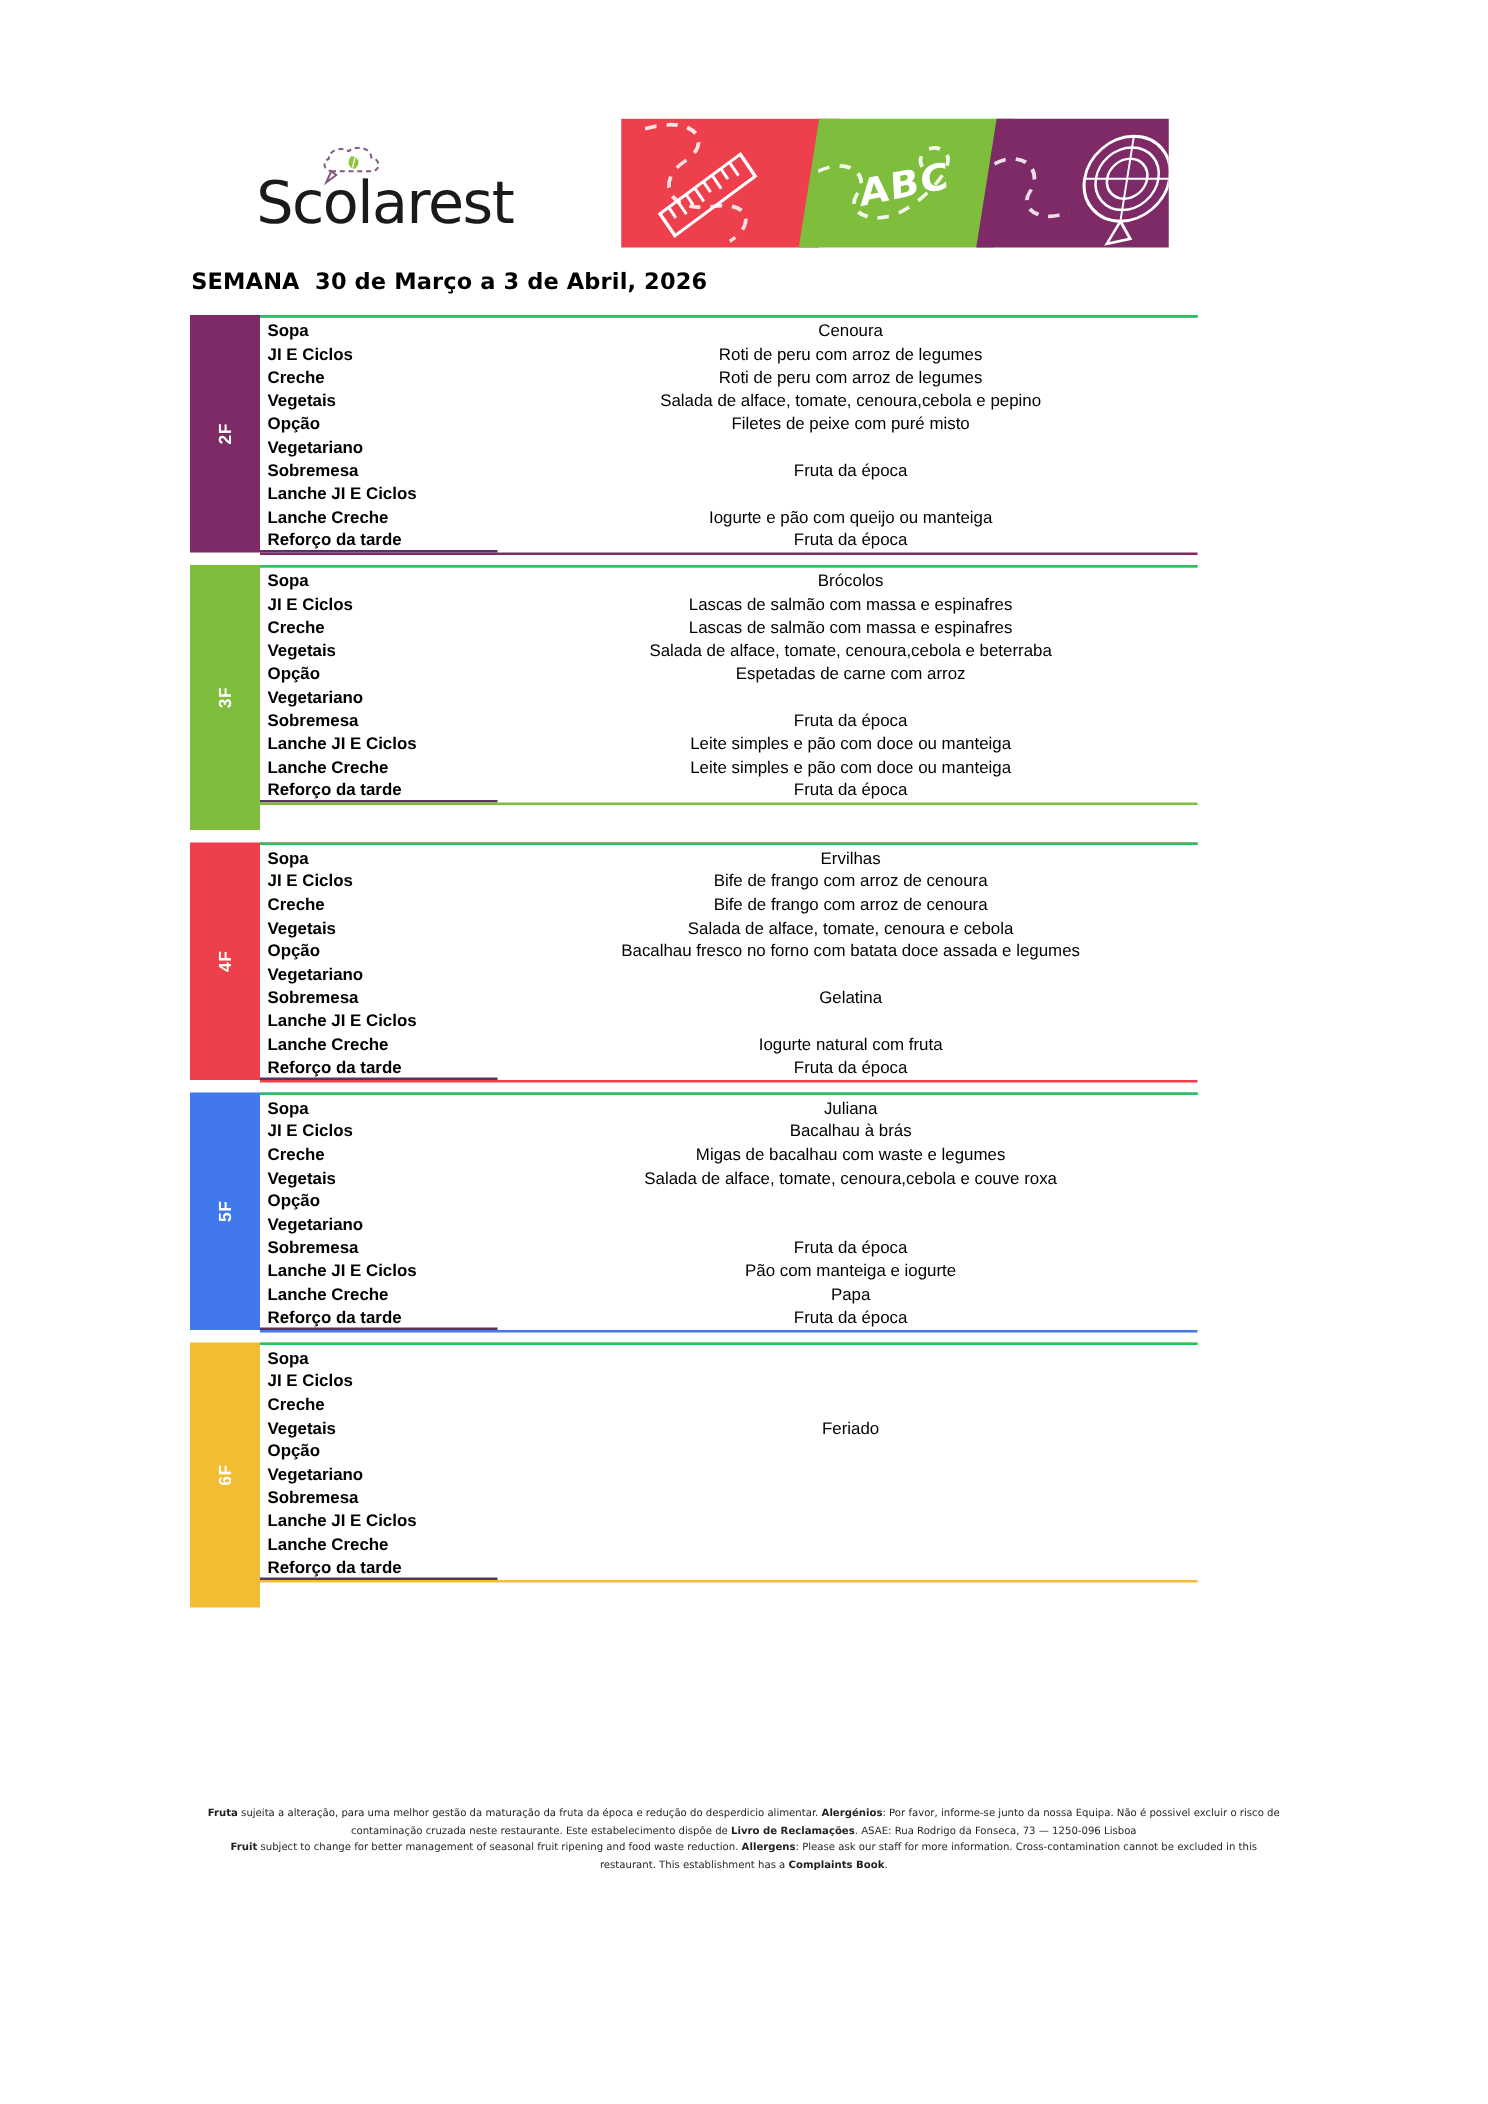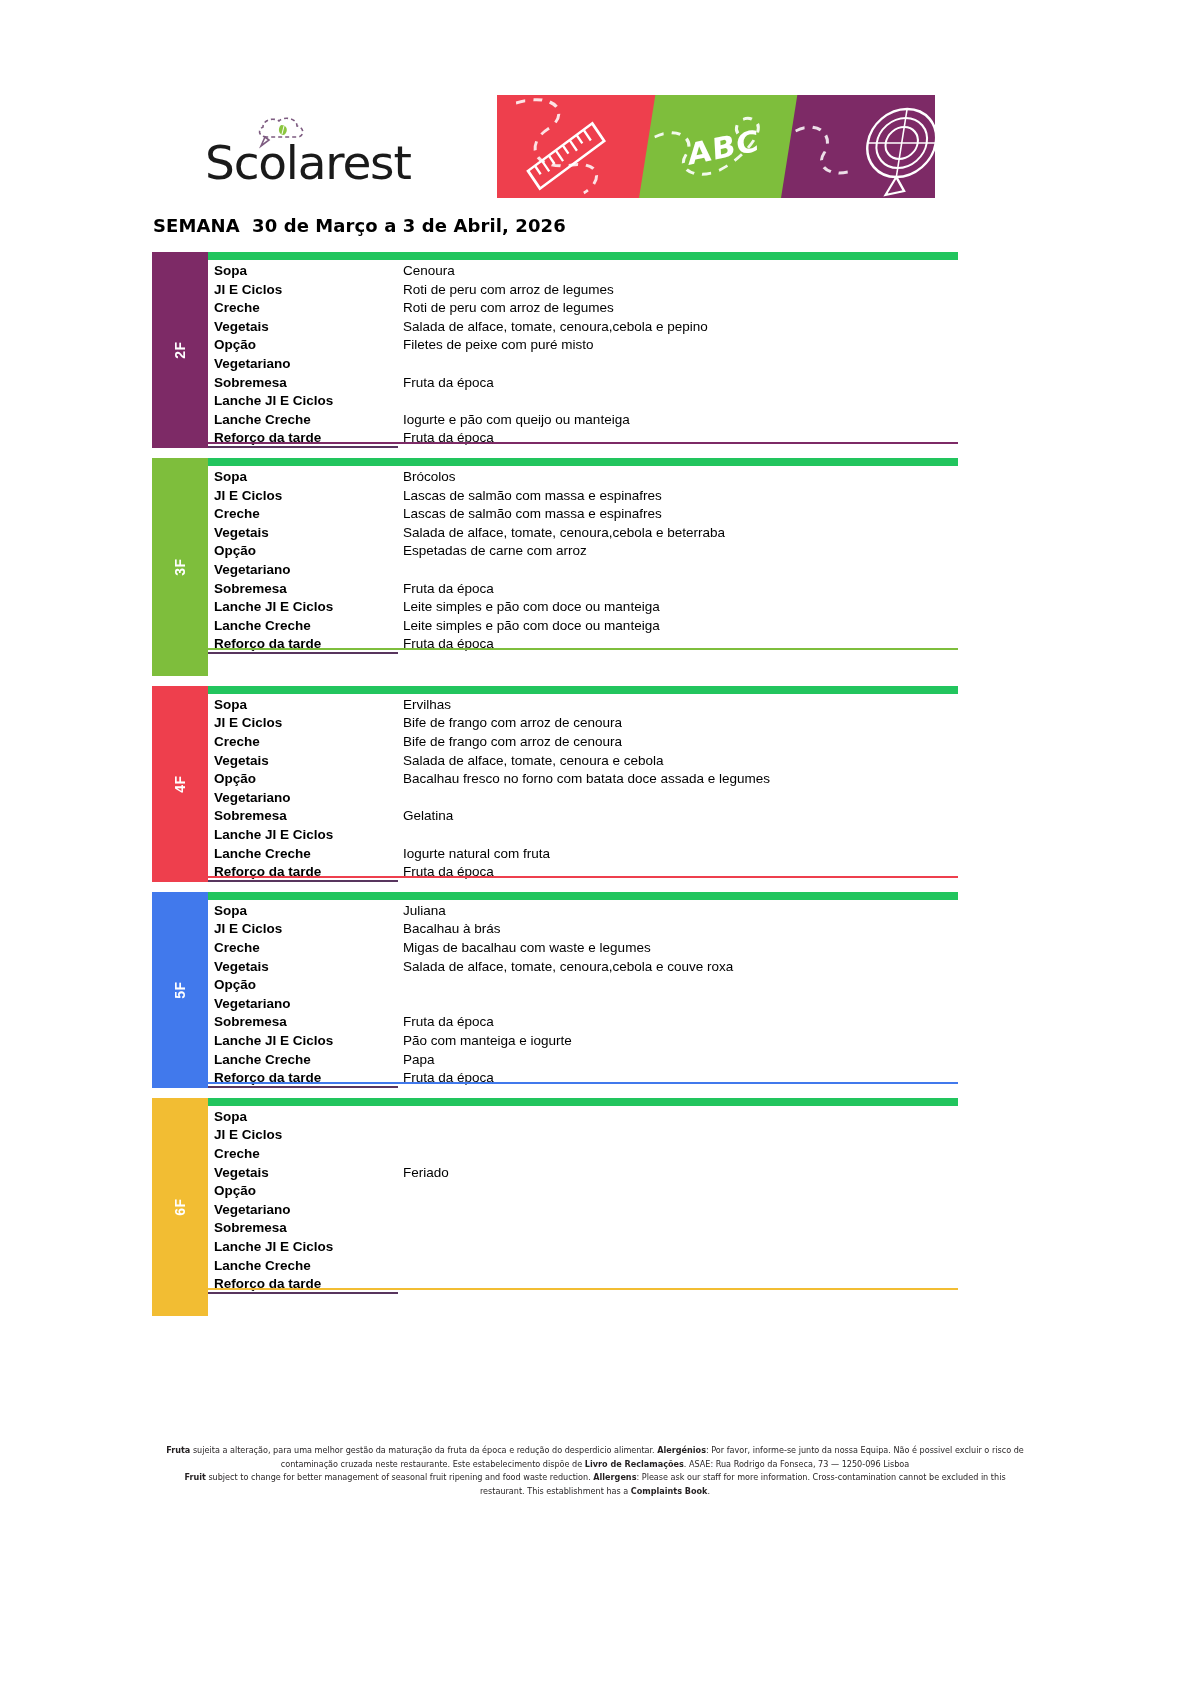--- a/index.html
+++ b/index.html
@@ -123,21 +123,21 @@
     font-weight: bold;
     font-size: 14px;
     letter-spacing: 0.5px;
     font-family: "Liberation Sans", sans-serif;
     white-space: nowrap;
   }
 
   .rows {
     margin-left: 56px;
     position: relative;
-    border-top: 8px solid #22c55e;
+    border-top: 2px solid #22c55e;
     padding-top: 2px;
   }
   .rows:after {
     content: "";
     position: absolute;
     left: 0;
     bottom: 0;
     width: 190px;
     height: 2px;
     background: #58355e;
@@ -158,20 +158,21 @@
     padding-left: 6px;
     box-sizing: border-box;
     white-space: nowrap;
   }
   .row .val {
     flex: 1 1 auto;
     font-size: 13.5px;
     font-family: "Liberation Sans", sans-serif;
     padding-left: 5px;
     white-space: nowrap;
+    text-align: center;
   }
 
   .under-rule {
     position: absolute;
     left: 56px;
     right: 0;
     height: 2px;
   }
 
   

